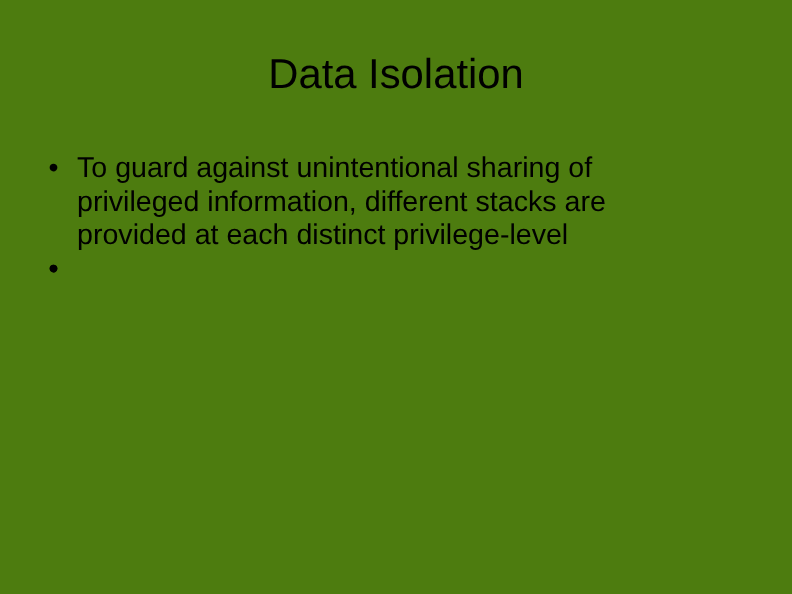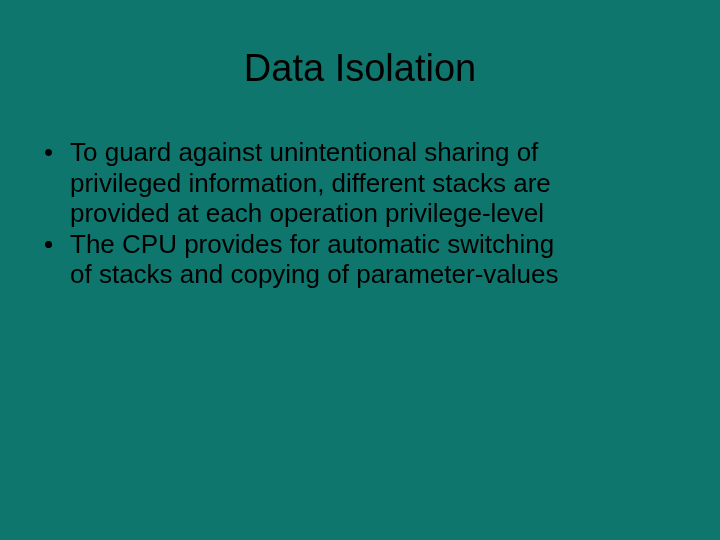--- a/index.html
+++ b/index.html
@@ -12,21 +12,21 @@
       height: 540px;
       position: relative;
       overflow: hidden;
       font-family: "Liberation Sans", sans-serif;
       color: #000000;
     }
     .slide {
       position: absolute;
       left: 0; top: 0;
       width: 720px; height: 540px;
-      background: #0f766e;
+      background: #4d7c0f;
     }
     .title {
       position: absolute;
       left: 0;
       top: 42px;
       width: 720px;
       text-align: center;
       font-size: 38px;
       line-height: 52px;
       font-weight: normal;
@@ -65,24 +65,22 @@
 <body>
 
 <div class="slide">
   <h1 class="title">Data Isolation</h1>
 
   <ul class="bullets">
     <li class="bullet">
       <span class="bullet-marker">•</span>
       <span class="bullet-text">To guard against unintentional sharing of
 privileged information, different stacks are
-provided at each operation privilege-level</span>
+provided at each distinct privilege-level</span>
     </li>
     <li class="bullet">
       <span class="bullet-marker">•</span>
     </li>
     <li class="bullet">
       <span class="bullet-marker">•</span>
-      <span class="bullet-text">The CPU provides for automatic switching
-of stacks and copying of parameter-values</span>
     </li>
   </ul>
 </div>
 
 </body></html>

